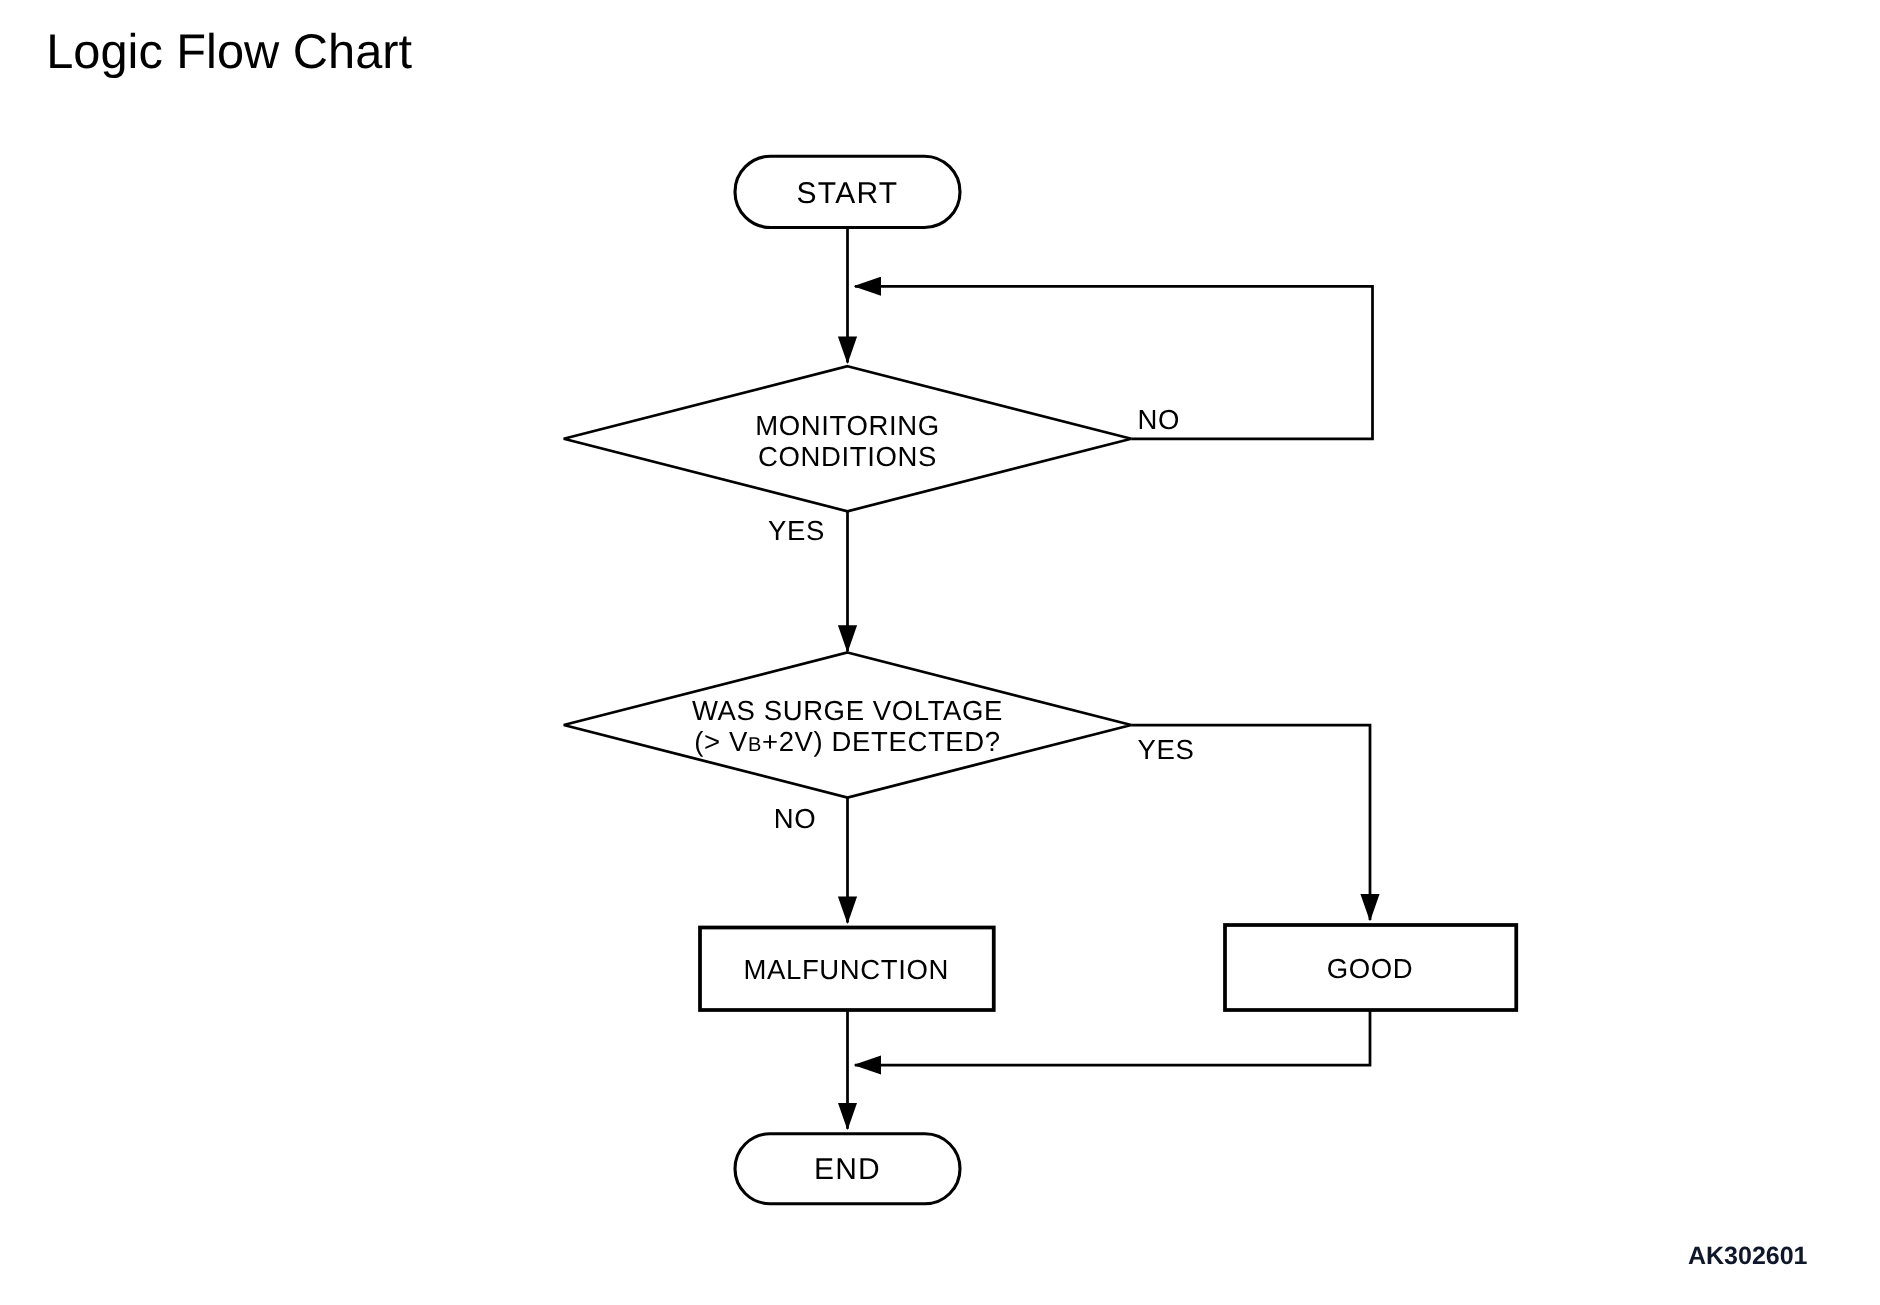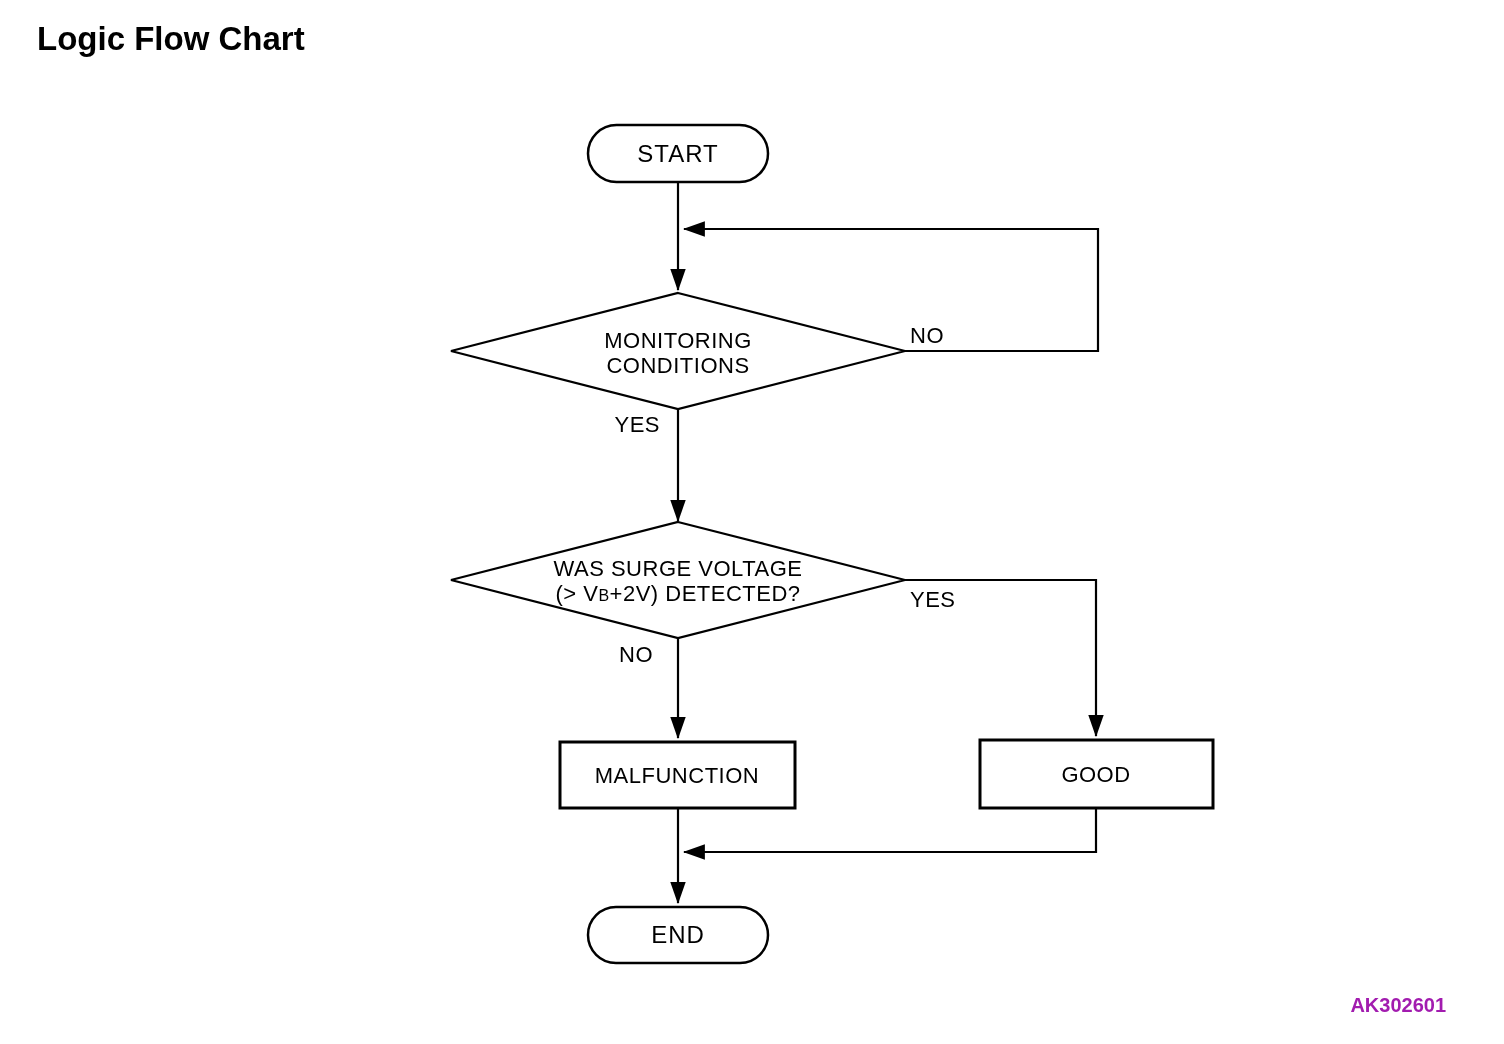--- a/index.html
+++ b/index.html
@@ -13,32 +13,32 @@
     height: 1044px;
     background: #ffffff;
     font-family: "Liberation Sans", sans-serif;
     overflow: hidden;
   }
   #title {
     position: absolute;
     left: 37px;
     top: 20px;
     margin: 0;
-    font-size: 33px;
-    font-weight: bold;
+    font-size: 39px;
+    font-weight: normal;
     color: #000000;
     letter-spacing: 0px;
   }
   #figure-code {
     position: absolute;
     right: 58px;
     top: 994px;
     font-size: 20px;
     font-weight: bold;
-    color: #a21caf;
+    color: #0f172a;
   }
   svg#flow {
     position: absolute;
     left: 0;
     top: 0;
   }
   .shape {
     fill: #ffffff;
     stroke: #000000;
   }

